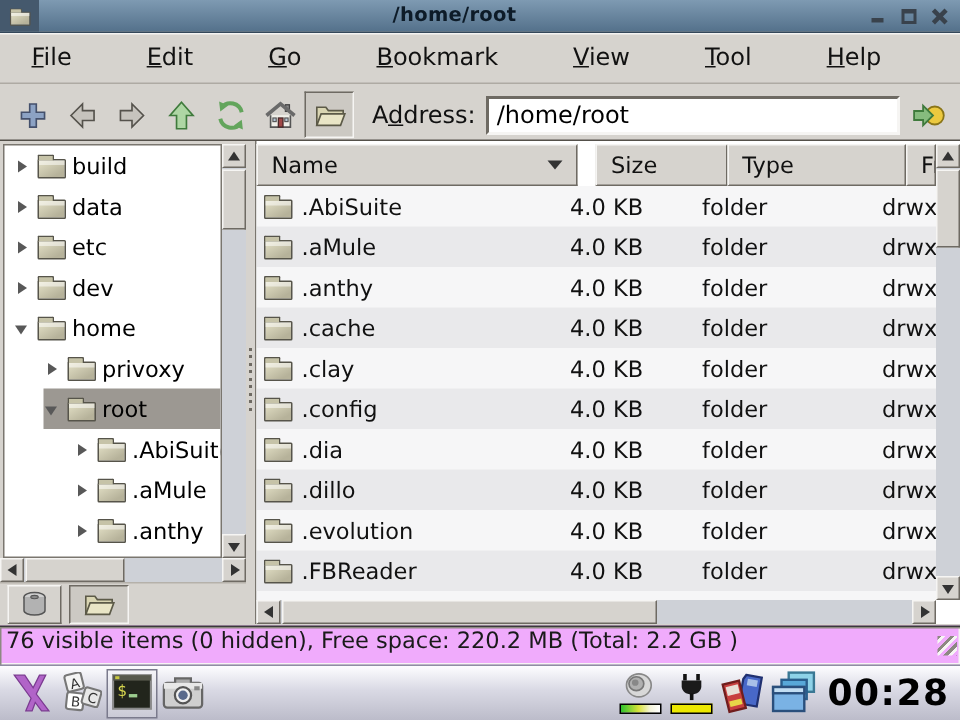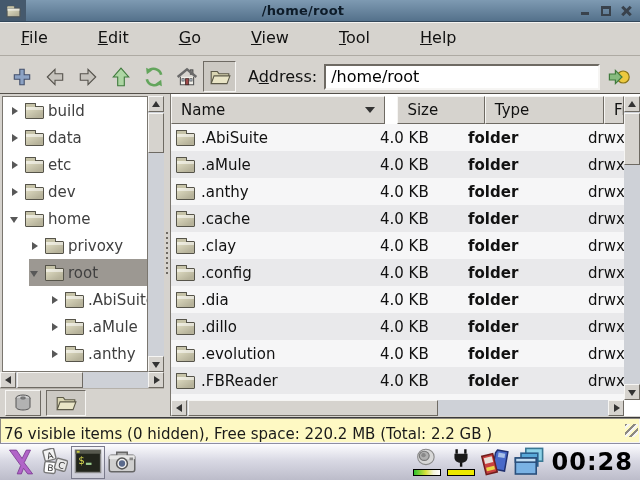--- a/index.html
+++ b/index.html
@@ -45,21 +45,21 @@
   .main { position:absolute; top:93px; left:0; right:0; height:323px; background:#d6d3ce; border-top:1px solid #54504a; }
 
   
   .side-pane { position:absolute; left:0; top:0; width:164px; bottom:0; }
   .tree-view { position:absolute; left:2px; top:2px; width:146px; bottom:44px; background:#fff;
     border:1px solid #7a766f; overflow:hidden; }
   .titem { height:27px; display:flex; align-items:center; }
   .titem.lvl0 { padding-left:6px; } .titem.lvl1 { padding-left:26px; } .titem.lvl2 { padding-left:46px; }
   .t-main { display:flex; align-items:center; gap:4px; flex:1; height:100%; min-width:0; }
   .titem.sel .t-main { background:#9c9892; }
-  .tlabel { font-size:15px; color:#404040; white-space:nowrap; overflow:hidden; }
+  .tlabel { font-size:15px; color:#000000; white-space:nowrap; overflow:hidden; }
   .exp { width:12px; height:12px; position:relative; flex:none; }
   .exp.col::after { content:""; position:absolute; top:2px; left:3px;
     border-left:6px solid #585858; border-top:4px solid transparent; border-bottom:4px solid transparent; }
   .exp.open::after { content:""; position:absolute; top:4px; left:1px;
     border-top:6px solid #585858; border-left:4px solid transparent; border-right:4px solid transparent; }
 
   
   .ficon { width:19px; height:13px; position:relative; flex:none; border-radius:1px;
     background:linear-gradient(150deg,#e3e0c6 0%,#b6b29a 80%); border:1px solid #56544a; margin-top:3px; }
   .ficon::before { content:""; position:absolute; top:-4px; left:-1px; width:9px; height:3px;
@@ -100,35 +100,35 @@
   .hcell { height:28px; background:#d6d3ce; border:1px solid; border-color:#f6f5f3 #6e6a63 #6e6a63 #f6f5f3;
     display:flex; align-items:center; padding:0 9px; font-size:15px; color:#111; overflow:hidden; white-space:nowrap; }
   .h-name { width:216px; } .h-size { width:88px;margin-left:12px; } .h-type { width:120px; } .h-perm { flex:1; }
   .sort-arrow { margin-left:auto; width:0; height:0; border-top:6px solid #333; border-left:5px solid transparent; border-right:5px solid transparent; }
   .lrows { position:absolute; top:30px; left:0; right:16px; bottom:16px; overflow:hidden; background:#f6f6f7; }
   .lrow { display:flex; height:27px; align-items:center; background:#f6f6f7; }
   .lrow.alt { background:#e9e9eb; }
   .lcell { font-size:15px; color:#111; white-space:nowrap; overflow:hidden; }
   .c-name { width:200px; display:flex; align-items:center; gap:6px; padding-left:5px; }
   .c-size { width:88px; padding-left:9px; }
-  .c-type { width:120px; padding-left:9px;font-weight:bold; }
+  .c-type { width:120px; padding-left:9px; }
   .c-perm { flex:1; padding-left:9px; }
 
   .list-vscroll { right:0; top:2px; width:16px; bottom:16px; }
   .list-vscroll .sb-btn { position:absolute; left:0; }
   .list-vscroll .b-up { top:0; } .list-vscroll .b-down { bottom:0; }
   .list-vscroll .sb-thumb { left:0; width:16px; top:17px; height:52px; }
   .list-hscroll { left:0; right:16px; bottom:0; height:16px; }
   .list-hscroll .sb-btn { position:absolute; top:0; }
   .list-hscroll .b-left { left:0; } .list-hscroll .b-right { right:0; }
   .list-hscroll .sb-thumb { top:0; height:16px; left:17px; width:250px; }
 
   
-  .statusbar { position:absolute; top:417px; left:0; right:0; height:26px; background:#fef9c3;
-    border-top:1px solid #3a3a3a; display:flex; align-items:flex-end;
+  .statusbar { position:absolute; top:417px; left:0; right:0; height:26px; background:#f0abfc;
+    border-top:1px solid #3a3a3a; display:flex; align-items:flex-start;
     box-shadow:inset 1px 1px 0 #8d8982, inset -1px -1px 0 #f6f5f3; }
   .status-text { font-size:15px; color:#1a1a1a; padding-left:4px; white-space:nowrap; overflow:hidden; flex:1; }
   .grip { width:13px; height:13px; margin:6px 2px 0 0; align-self:flex-start;
     background:repeating-linear-gradient(135deg,#8d8982 0 2px,#f6f5f3 2px 4px,transparent 4px 6px); flex:none; }
 
   
   .taskbar { position:absolute; bottom:0; left:0; right:0; height:37px;
     background:linear-gradient(#fdfdff 0%,#d9d9e4 45%,#bcbcca 100%);
     border-top:1px solid #8e8ea2; display:flex; align-items:center; padding:0 3px; }
   .tk-btn { width:34px; height:33px; display:flex; align-items:center; justify-content:center; flex:none; }
@@ -154,20 +154,21 @@
       <span class="ic-min"></span>
       <span class="ic-max"></span>
       <span class="ic-close"></span>
     </div>
   </div>
 
   <div class="menubar">
     <div class="mitem"><span class="mn">F</span><span>ile</span></div>
     <div class="mitem"><span class="mn">E</span><span>dit</span></div>
     <div class="mitem"><span class="mn">G</span><span>o</span></div>
+    <div class="mitem"><span class="mn">B</span><span>ookmark</span></div>
     <div class="mitem"><span class="mn">V</span><span>iew</span></div>
     <div class="mitem"><span class="mn">T</span><span>ool</span></div>
     <div class="mitem"><span class="mn">H</span><span>elp</span></div>
   </div>
 
   <div class="toolbar">
     <div class="tbtn">
       <svg width="22" height="22" viewBox="0 0 20 20">
           <path d="M8 3h4v5h5v4h-5v5H8v-5H3V8h5z" fill="#8ca2c4" stroke="#44506c"></path>
         </svg>

